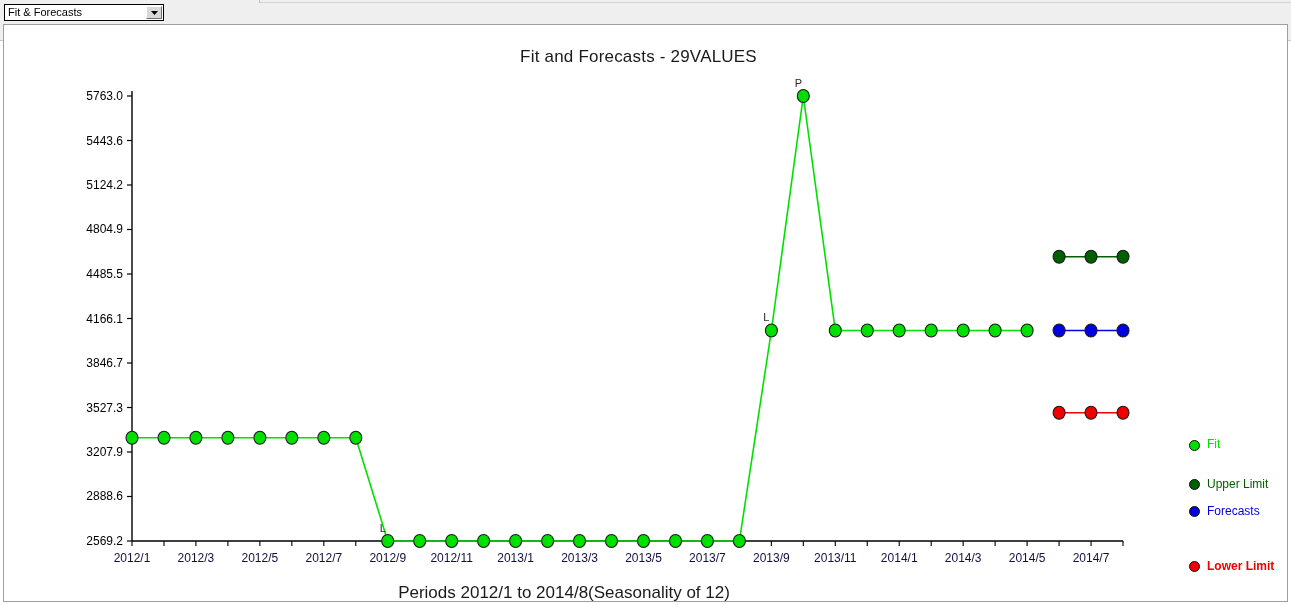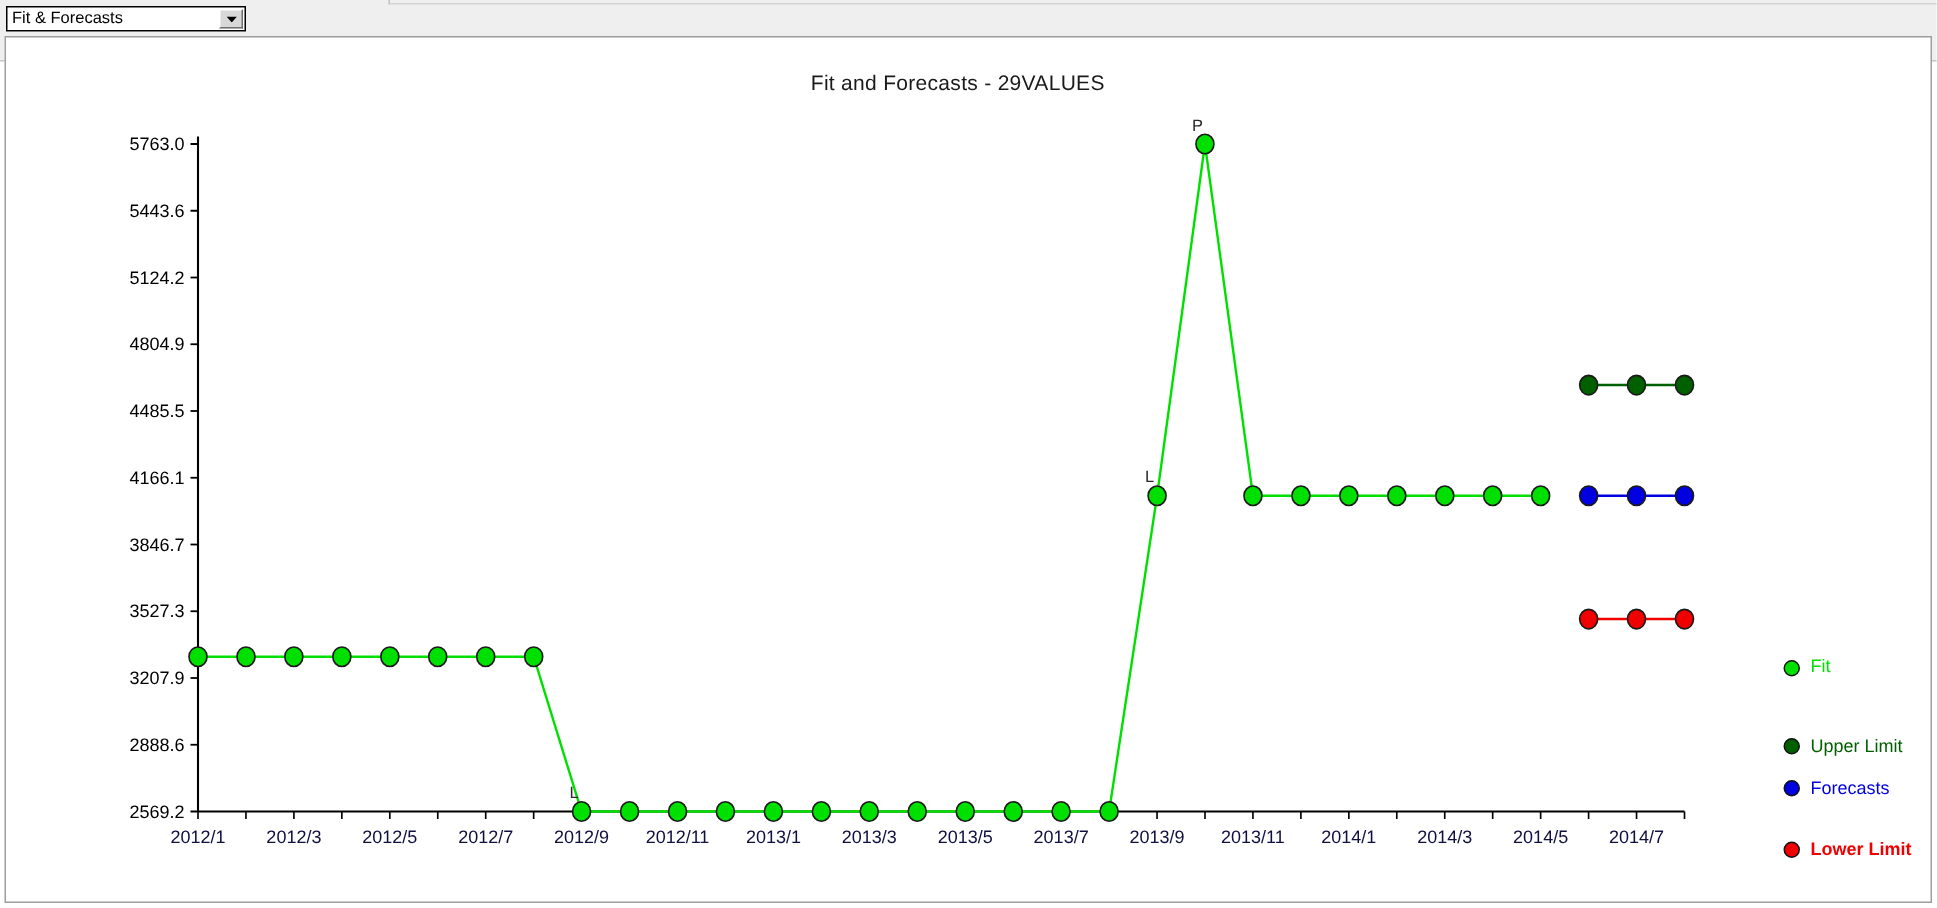--- a/index.html
+++ b/index.html
@@ -76,21 +76,21 @@
     background: #ffffff;
     border: 1px solid #9e9e9e;
     box-sizing: border-box;
   }
 
   #chart-title {
     position: absolute;
     left: 0; top: 22px;
     width: 1285px;
     text-align: center;
-    font-size: 14px;
+    font-size: 17px;
     color: #1a1a1a;
     letter-spacing: 0.2px;
   }
   
   #chart-title-inner { display:inline-block; transform: translateX(-8px); }
 
   #xaxis-caption {
     position: absolute;
     left: 0; top: 558px;
     width: 1120px;
@@ -297,31 +297,34 @@
           <ellipse cx="1119.0" cy="387.7" rx="6" ry="6.5" fill="#f00000" stroke="#1a1a1a" stroke-width="1.1"></ellipse>
         </g>
       </g>
     <g id="g-annot">
         <text x="378.741935483871" y="507" text-anchor="middle" class="pt-label">L</text>
         <text x="762.3548387096774" y="296.49652451625025" text-anchor="middle" class="pt-label">L</text>
         <text x="794.3225806451613" y="62" text-anchor="middle" class="pt-label">P</text>
       </g>
   </svg>
 
+  <div id="xaxis-caption">
+    <span>Periods 2012/1 to 2014/8(Seasonality of 12)</span>
+  </div>
 
   <div id="legend">
       <div class="legend-row" style="top: 0px; align-items: flex-end;">
         <span class="legend-dot" style="background: rgb(0, 224, 0);"></span>
         <span class="legend-text" style="color: rgb(0, 224, 0);">Fit</span>
       </div>
-      <div class="legend-row" style="top: 41px; margin-top: 13px;">
+      <div class="legend-row" style="top: 41px;">
         <span class="legend-dot" style="background: rgb(0, 96, 0);"></span>
         <span class="legend-text" style="color: rgb(0, 96, 0);">Upper Limit</span>
       </div>
-      <div class="legend-row" style="top: 82px;">
+      <div class="legend-row" style="top: 68px;">
         <span class="legend-dot" style="background: rgb(0, 0, 224);"></span>
         <span class="legend-text" style="color: rgb(0, 0, 224);">Forecasts</span>
       </div>
       <div class="legend-row" style="top: 123px;">
         <span class="legend-dot" style="background: rgb(240, 0, 0);"></span>
         <span class="legend-text" style="color: rgb(240, 0, 0); font-weight: bold;">Lower Limit</span>
       </div>
     </div>
 </div>
 

